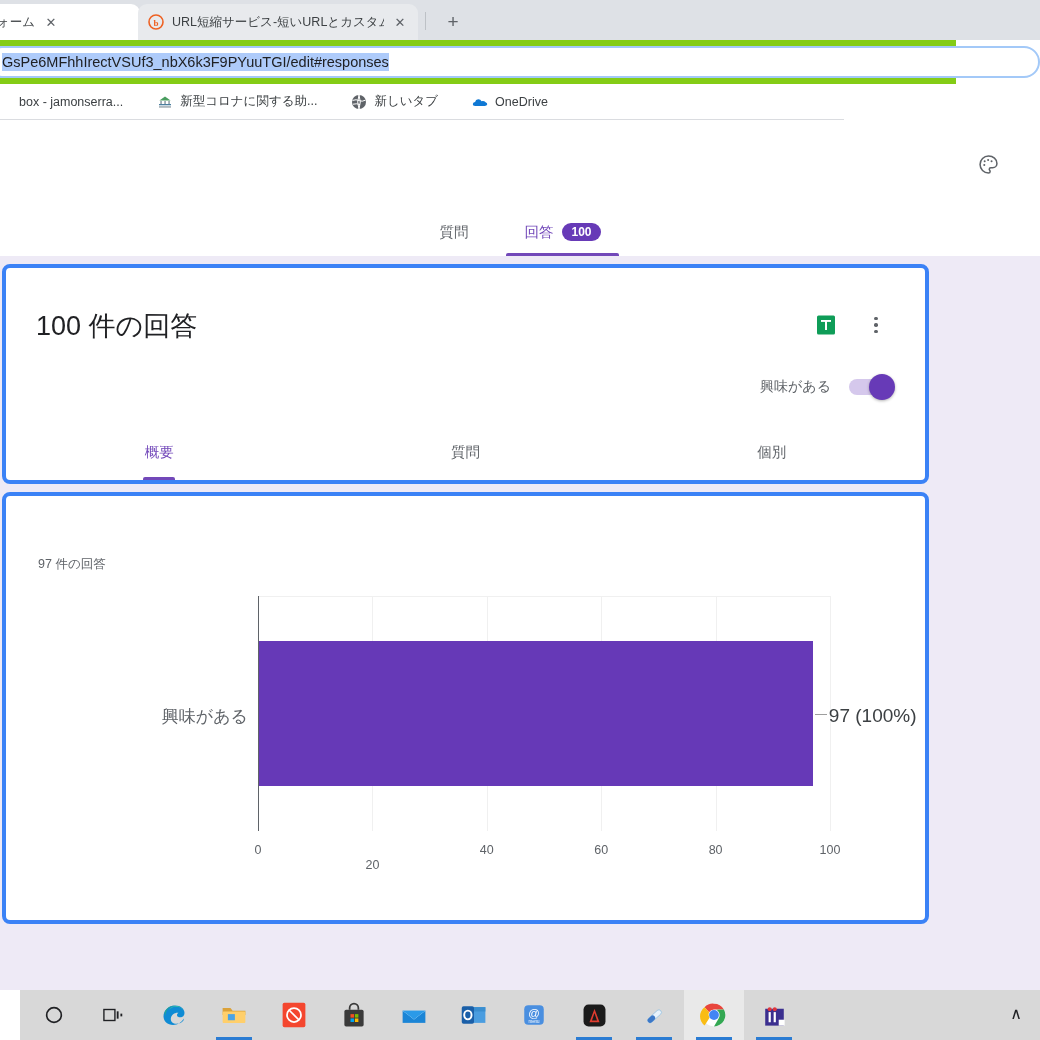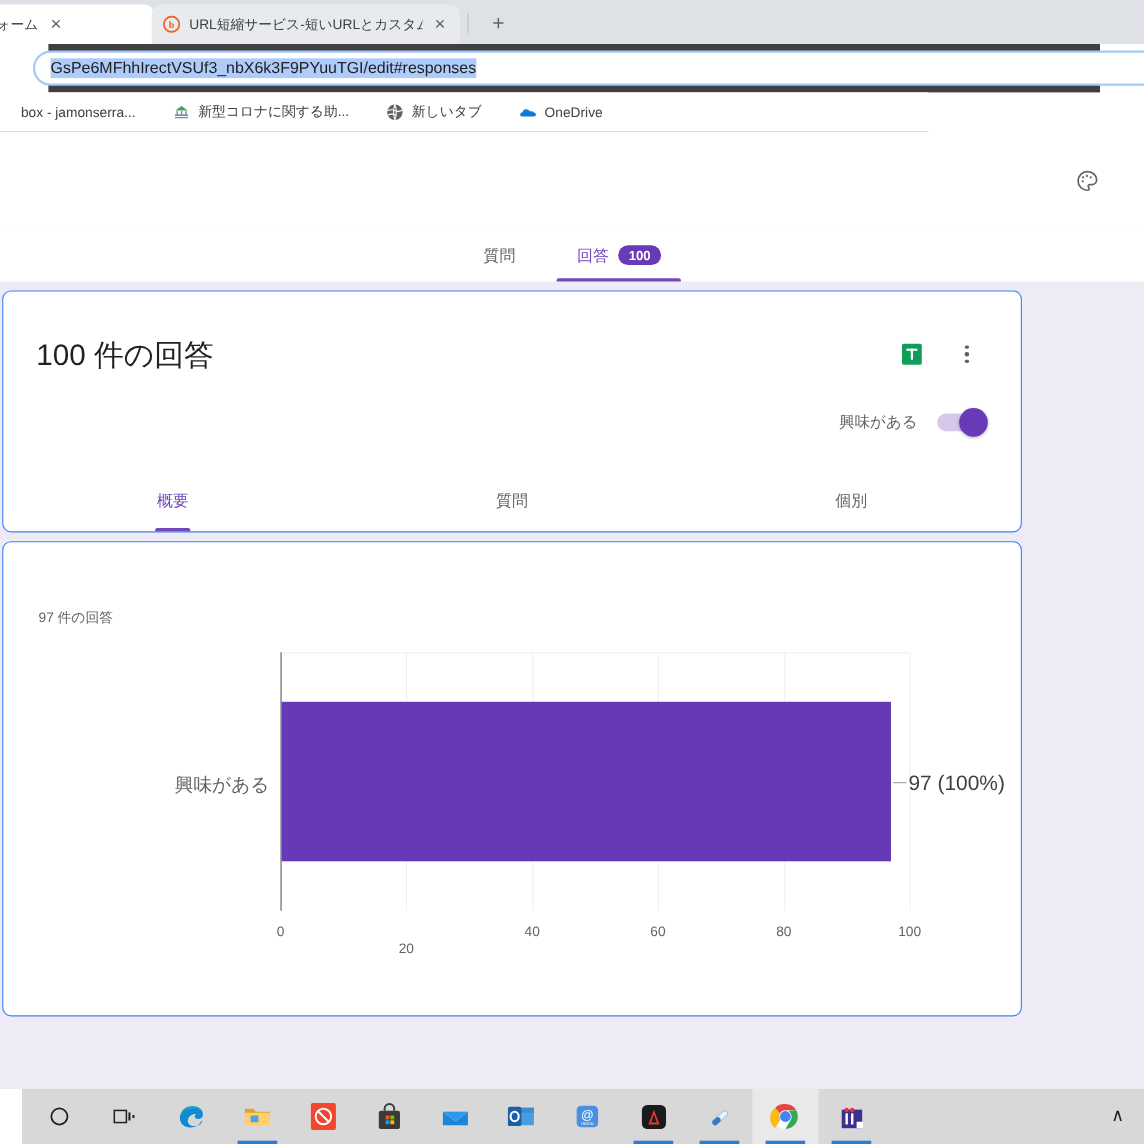--- a/index.html
+++ b/index.html
@@ -39,22 +39,21 @@
   }
   .newtab-btn {
     position: absolute; top: 9px; width: 26px; height: 26px;
     display: flex; align-items: center; justify-content: center;
     font-size: 19px; color: #5f6368; cursor: pointer;
   }
 
   
   .browser-toolbar {
     position: absolute; top: 40px; left: 0; width: 956px; height: 44px;
-    background: #404040;
-    margin-left: 44px;
+    background: #84cc16;
   }
   .omnibox {
     position: absolute; left: -14px; top: 6px; width: 1054px; height: 32px;
     background: #ffffff;
     border: 2px solid #a3c9f8;
     border-radius: 16px;
     display: flex; align-items: center;
     padding-left: 14px;
   }
   .omnibox-text {
@@ -120,21 +119,21 @@
   .ftab-badge {
     background: #673ab7; color: #fff;
     font-size: 12px; font-weight: bold;
     border-radius: 11px; padding: 3px 9px;
     line-height: 1;
   }
 
   .card {
     position: absolute; left: 2px; width: 927px;
     background: #ffffff;
-    border: 1px solid #3b82f6;
+    border: 4px solid #3b82f6;
     border-radius: 8px;
   }
   #card-summary { top: 144px; height: 220px; }
   #card-question { top: 372px; height: 432px; }
 
   .resp-count {
     position: absolute; left: 30px; top: 40px;
     font-size: 27px; color: #202124; font-weight: 400;
   }
   .sheets-btn {

